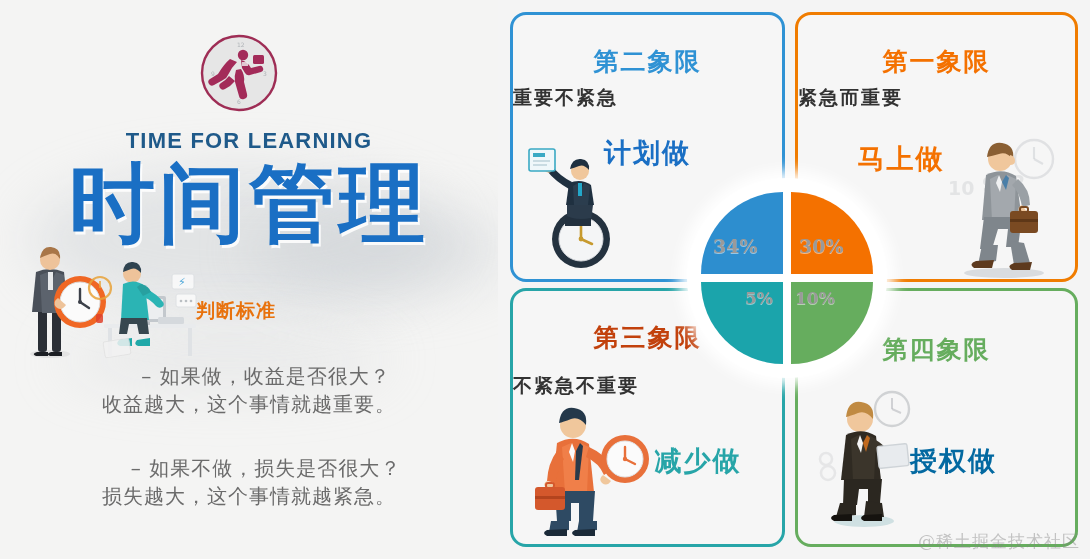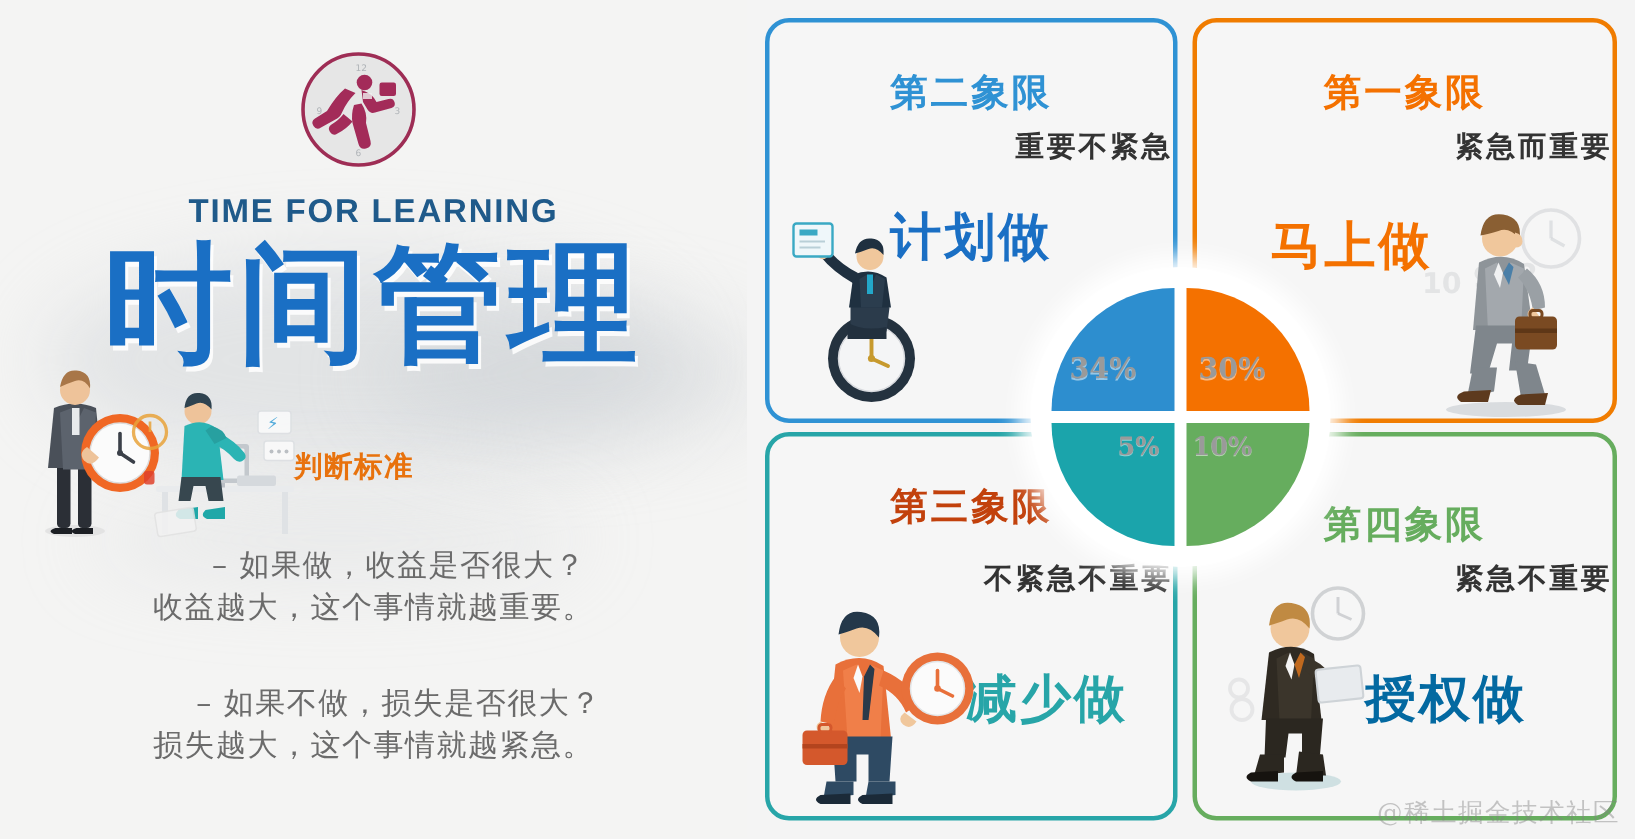--- a/index.html
+++ b/index.html
@@ -63,26 +63,26 @@
   #card-q3{left:12px;top:288px;width:275px;height:259px;border-color:#27a5a8;}
   #card-q1 .c-title{color:#f47100;}
   #card-q4{left:297px;top:288px;width:283px;height:259px;border-color:#66ad5e;}
 
   .c-title{
     position:absolute;left:0;width:100%;text-align:center;
     font-size:25px;font-weight:bold;letter-spacing:2px;
     font-family:"DejaVu Sans","Liberation Sans",sans-serif;
   }
   .c-sub{
-    position:absolute;left:0;width:100%;text-align:right;
+    position:absolute;left:0;width:100%;text-align:left;
     font-size:19px;font-weight:bold;color:#333;letter-spacing:2px;
     font-family:"DejaVu Sans","Liberation Sans",sans-serif;
   }
   .c-action{
-    position:absolute;font-size:34px;font-weight:bold;letter-spacing:2px;
+    position:absolute;font-size:27px;font-weight:bold;letter-spacing:2px;
     font-family:"DejaVu Sans","Liberation Sans",sans-serif;
   }
 
   #card-q2 .c-title{top:30px;color:#2f92d4;}
   #card-q2 .c-sub{top:70px;}
   #card-q2 .c-action{top:120px;left:0;width:100%;text-align:center;color:#1a6fc4;}
   #card-q1 .c-sub{top:70px;}
   #card-q1 .c-title{top:30px;}
   #card-q1 .c-action{top:126px;left:28px;width:150px;text-align:center;color:#f47100;}
   #card-q3 .c-title{top:30px;color:#c2410c;}
@@ -324,21 +324,20 @@
           <path d="M18 80 q-5 3 -1 7 q5 4 9 -2z" fill="#f0c79c"></path>
           <rect x="6" y="86" width="30" height="23" rx="3" fill="#d4582c"></rect>
           <rect x="6" y="95" width="30" height="3" fill="#b3441e"></rect>
           <rect x="17" y="82" width="8" height="5" rx="2" fill="none" stroke="#d4582c" stroke-width="2"></rect>
         </svg>
       </div>
     </div>
 
     <div class="card" id="card-q4">
       <div class="c-title">第四象限</div>
-      <div class="c-sub">紧急不重要</div>
       <div class="c-action">授权做</div>
       <div class="card-illus" id="illus-q4">
         <svg viewBox="0 0 130 150" width="130" height="150">
           <circle cx="76" cy="26" r="17" fill="none" stroke="#b7babe" stroke-width="2.4" opacity=".6"></circle>
           <line x1="76" y1="26" x2="76" y2="15" stroke="#b7babe" stroke-width="2" opacity=".6"></line>
           <line x1="76" y1="26" x2="85" y2="30" stroke="#b7babe" stroke-width="2" opacity=".6"></line>
           <g opacity=".25" fill="none" stroke="#b7babe" stroke-width="2.6">
             <circle cx="10" cy="76" r="6"></circle>
               <circle cx="12" cy="90" r="7"></circle>
           </g>

